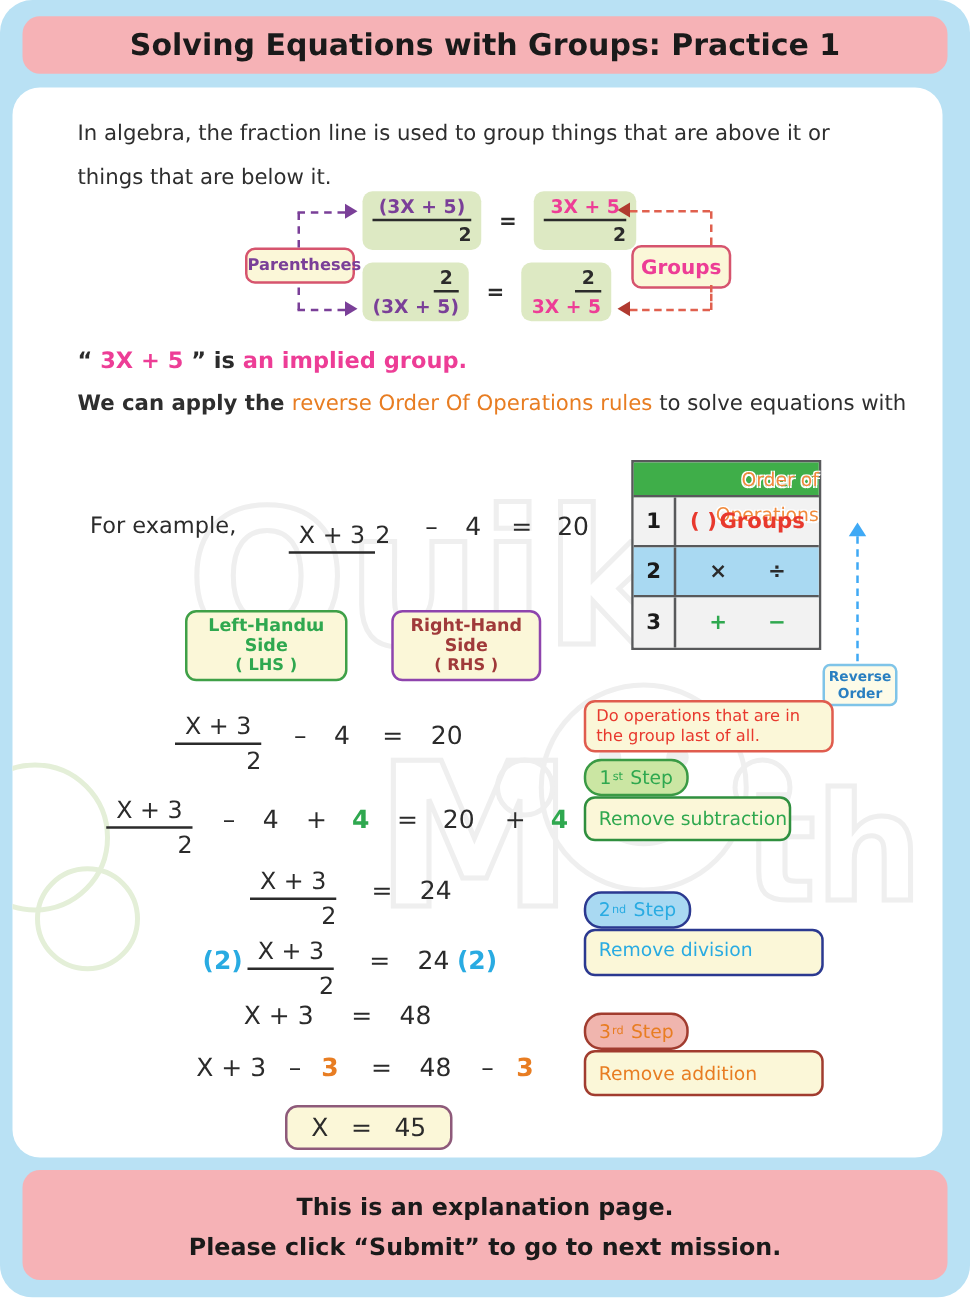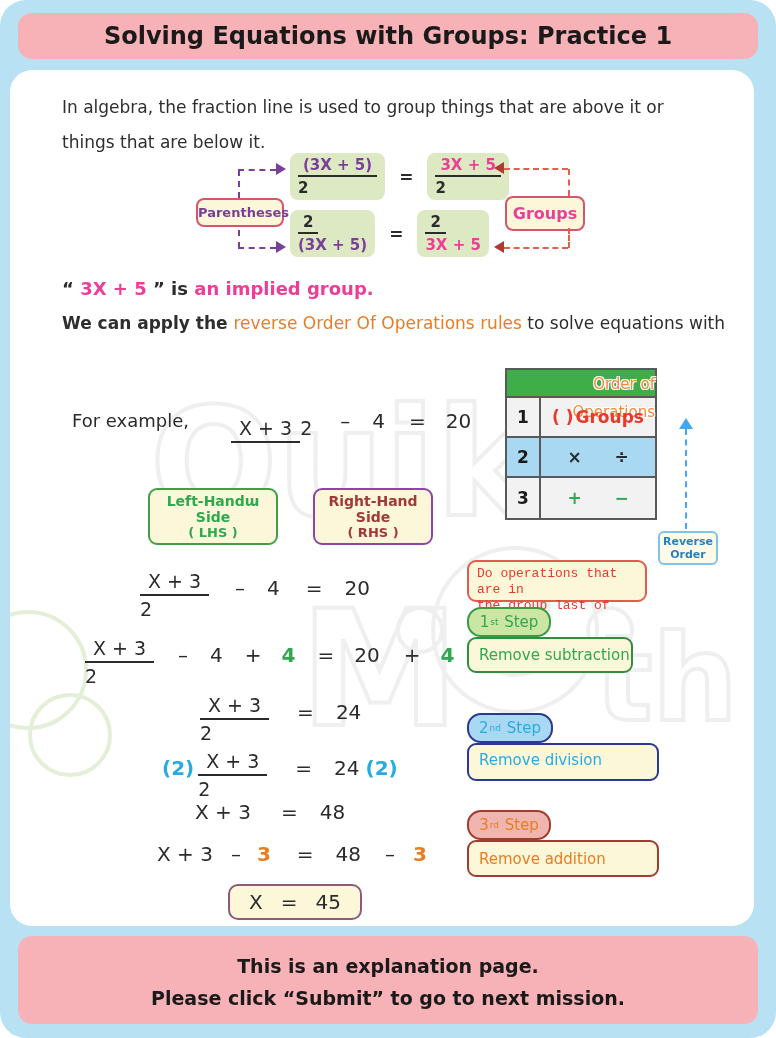--- a/index.html
+++ b/index.html
@@ -16,21 +16,21 @@
   #panel { position:absolute; left:10px; top:70px; width:744px; height:856px; background:#ffffff; border-radius:22px; }
   .abs { position:absolute; }
 
   .txt { color:#2e2e2e; font-size:17px; }
   .pink { color:#ed3d96; } .purple { color:#7a3f98; } .orange { color:#e87d22; }
   .green { color:#2fa84f; } .blue { color:#29abe2; } .red { color:#e8392e; }
   .dkred { color:#a03a3a; } .black { color:#2b2b2b; }
   .b { font-weight:bold; }
 
   
-  .frac { display:inline-flex; flex-direction:column; align-items:flex-start; vertical-align:middle; }
+  .frac { display:inline-flex; flex-direction:column; align-items:flex-end; vertical-align:middle; }
   .fnum { border-bottom:2px solid #2b2b2b; padding:0 8px 2px; }
   .fden { padding-top:2px; }
 
   
   .gbox { background:#dde9c3; border-radius:8px; padding:3px 8px; font-size:15px; font-weight:bold; }
   .gbox .fnum { border-color:#2b2b2b; padding:0 5px 1px; }
   .dgrow { display:flex; align-items:center; gap:14px; }
   .lbl { background:#fbf7d8; border:2px solid #d6546e; border-radius:8px; text-align:center; }
 
   
@@ -276,21 +276,21 @@
       <span class="sp" style="margin-left:24px;">–</span>
       <span class="sp orange b" style="margin-left:18px;">3</span>
     </div>
 
     <div class="abs cream-final" style="left:218px; top:814px; width:134px; height:36px;">
       <span>X</span>
       <span>=</span>
       <span>45</span>
     </div>
 
-    <div class="abs note" style="left:457px; top:490px; width:180px; height:42px;font-family:Liberation Mono, monospace;">
+    <div class="abs note" style="left:457px; top:490px; width:200px; height:42px;">
       <div>Do operations that are in</div>
       <div>the group last of all.</div>
     </div>
 
     <div class="abs badge" style="left:457px; top:537px; width:84px; height:30px; background:#cbe6a3; border-color:#3a9a44; color:#2fa84f;">
       <span>1</span><sup>st</sup>&nbsp;<span>Step</span>
     </div>
     <div class="abs stepbox" style="left:457px; top:567px; width:166px; height:36px; border-color:#2f8f3e; color:#2fa84f;">
       <span>Remove subtraction</span>
     </div>

